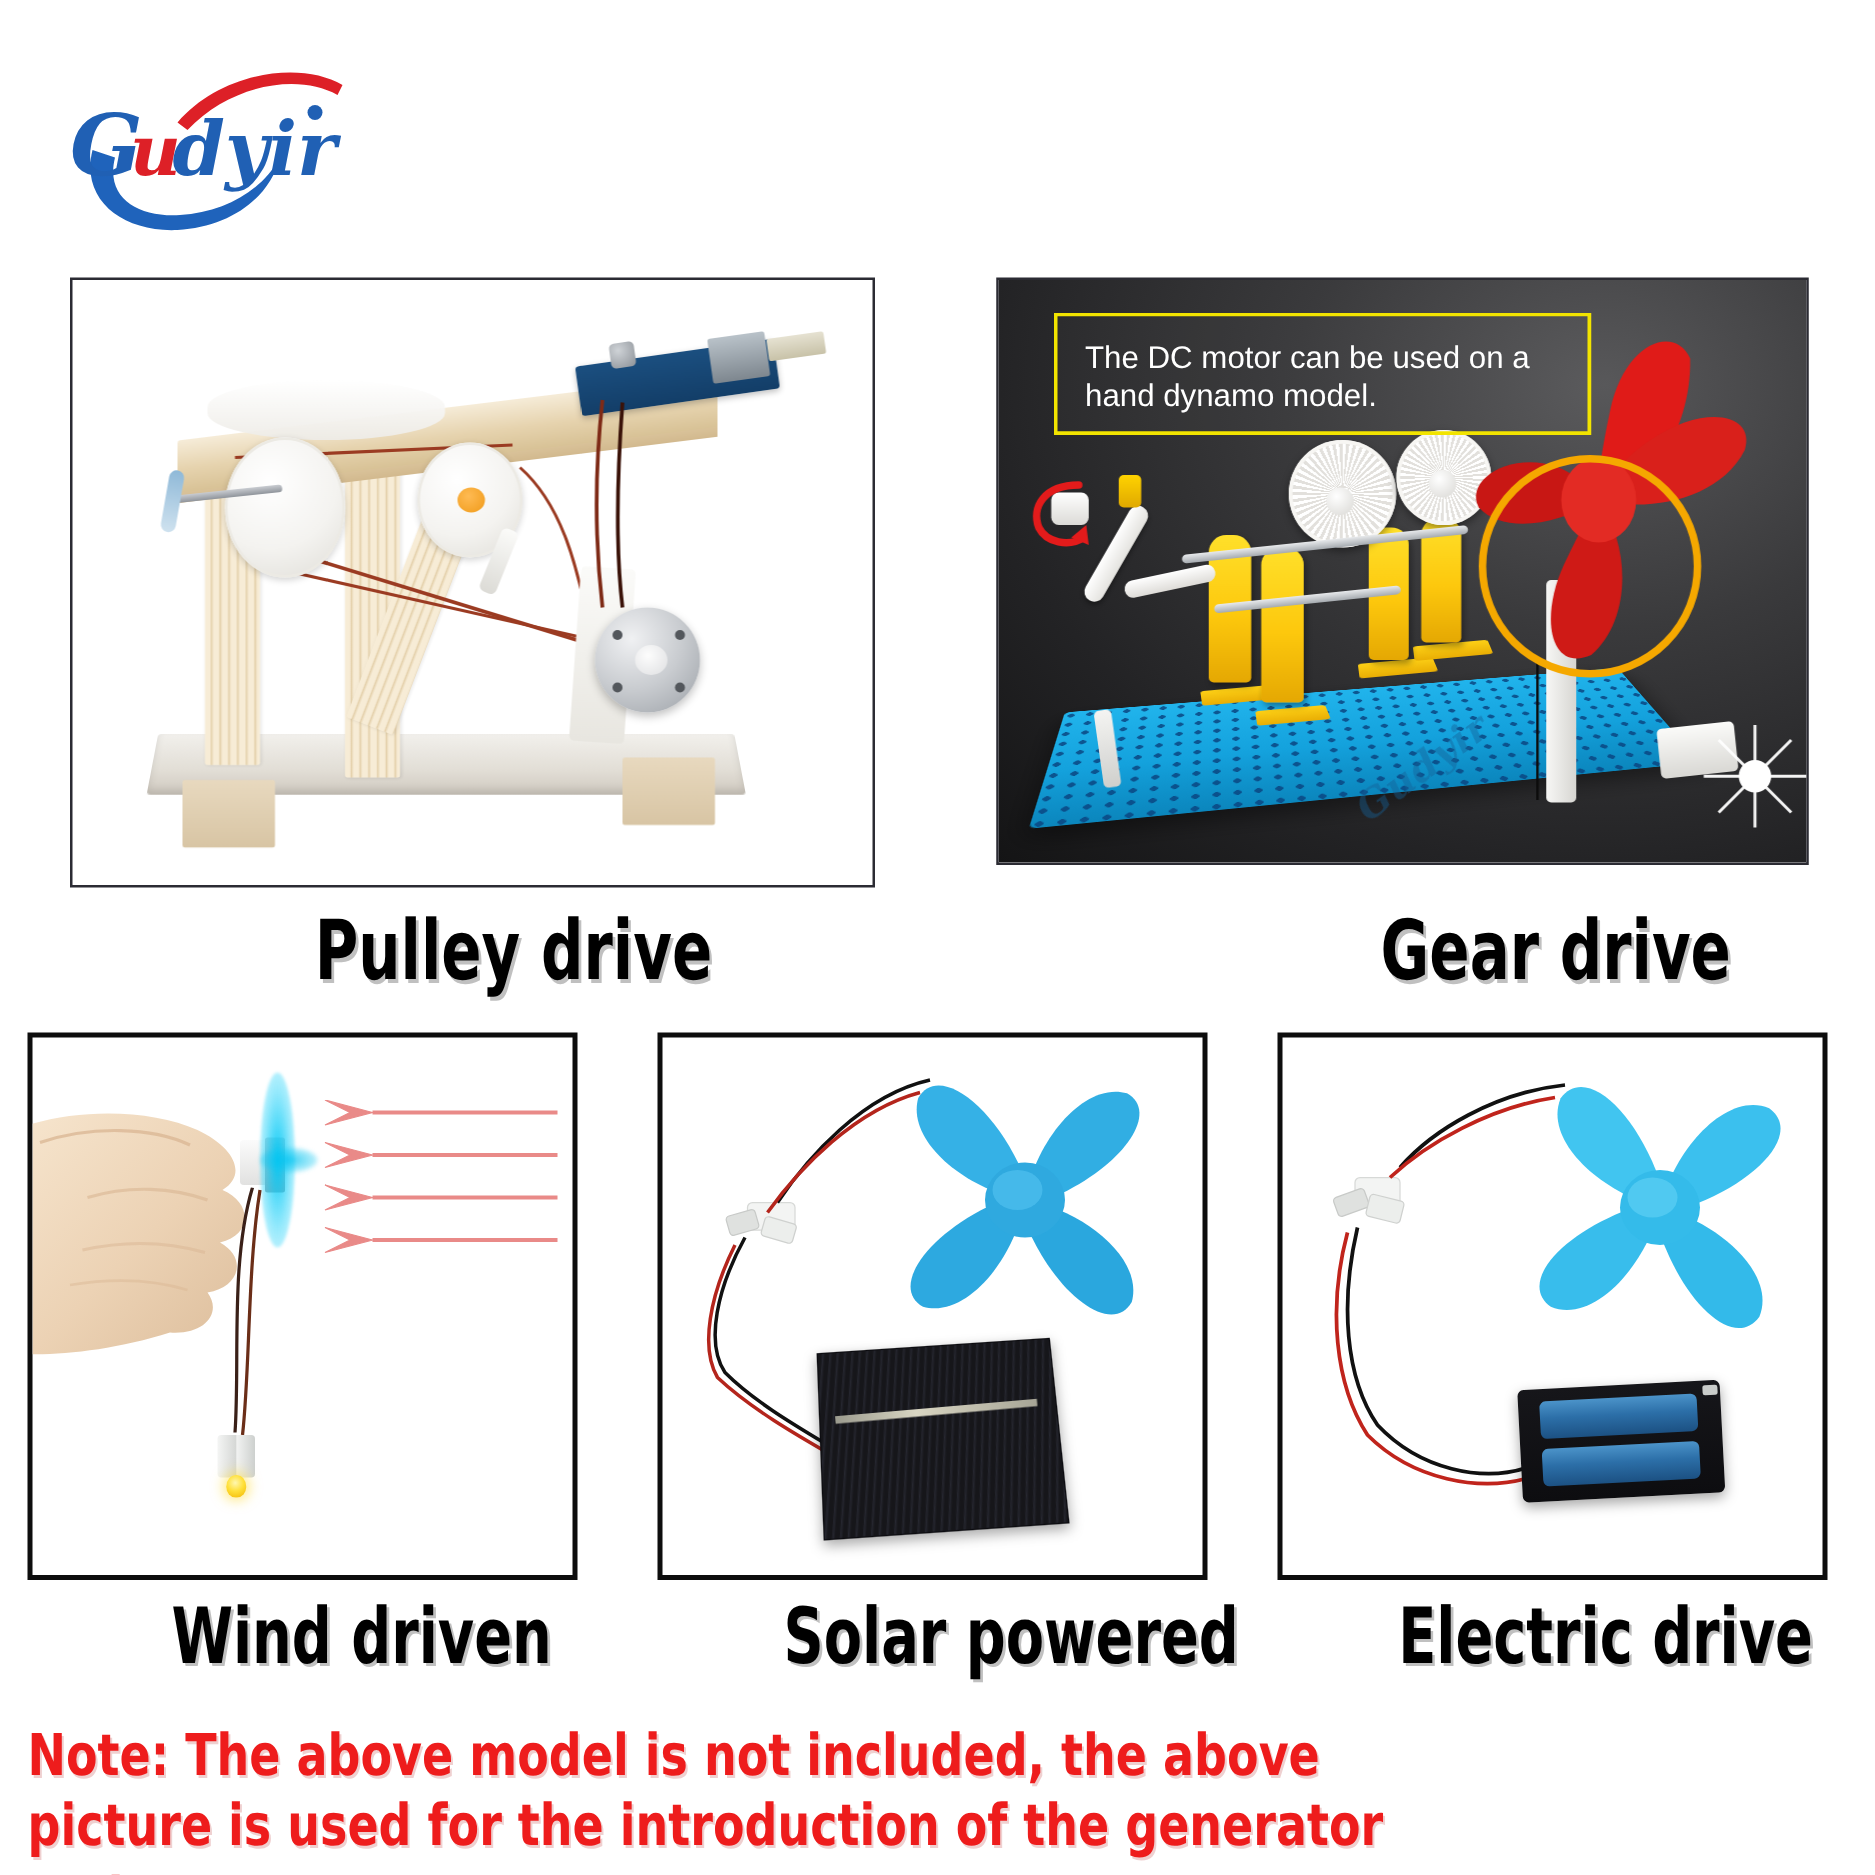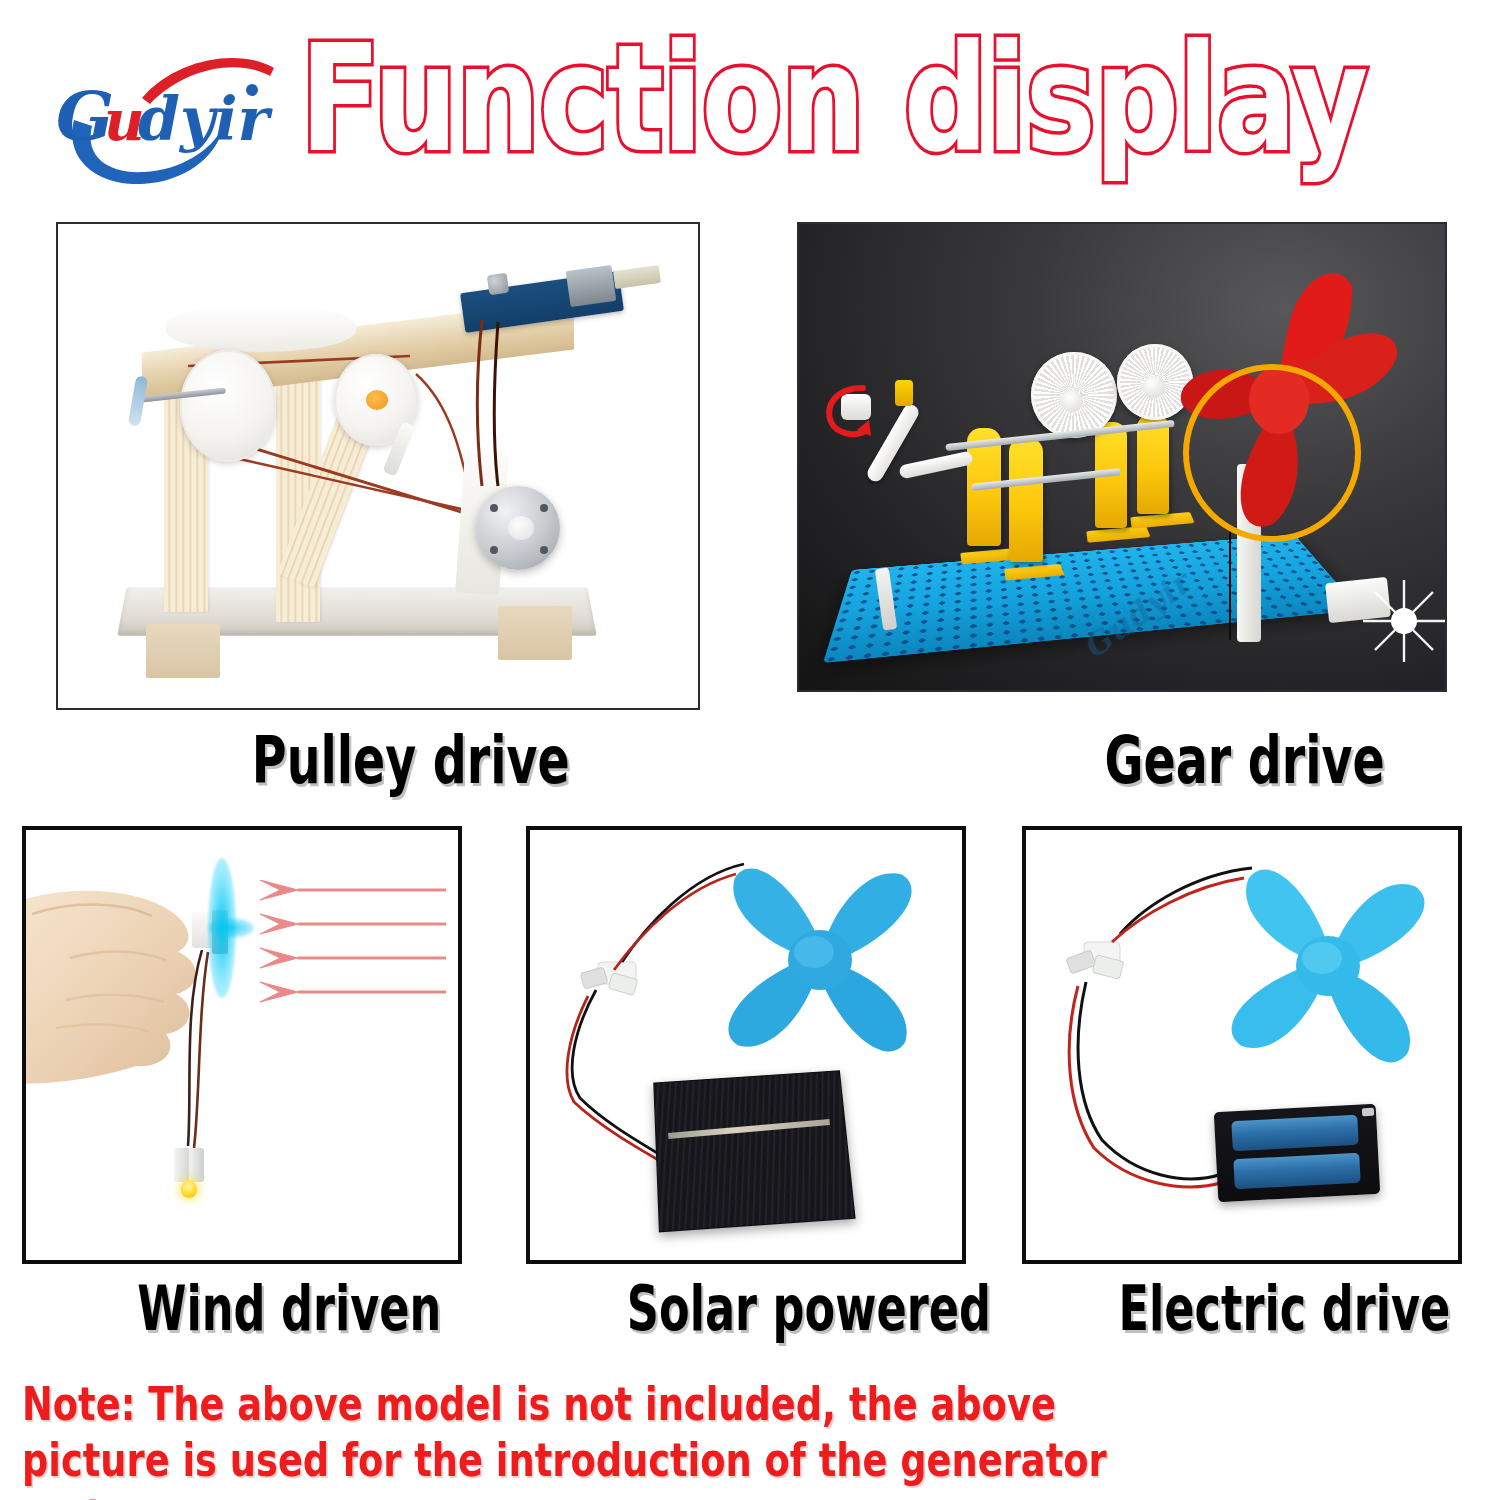--- a/index.html
+++ b/index.html
@@ -413,23 +413,20 @@
                  C172 118 142 136 106 138 C72 140 46 124 54 92 Z" fill="#1f63bb"></path>
 
         <text x="18" y="106" font-family="DejaVu Serif, serif" font-style="italic" font-weight="bold" font-size="68" fill="#2060b4">G</text>
         <text x="66" y="106" font-family="DejaVu Serif, serif" font-style="italic" font-weight="bold" font-size="56" fill="#dd2027">u</text>
         <text x="100" y="106" font-family="DejaVu Serif, serif" font-style="italic" font-weight="bold" font-size="60" fill="#2060b4">dyir</text>
 
         <circle cx="214" cy="56" r="6" fill="#2060b4"></circle>
       </svg>
     </div>
 
-    <div class="title-wrap">
-      <div class="title-text">Function display</div>
-    </div>
   </div>
 
   <div class="panel panel-thin" id="panel-pulley">
     <div class="p1-stage">
 
       <div class="p1-base"></div>
       <div class="p1-foot f1"></div>
       <div class="p1-foot f2"></div>
 
       <div class="p1-post a"></div>
@@ -539,20 +536,23 @@
           <line x1="45" y1="45" x2="86" y2="45"></line>
           <line x1="45" y1="45" x2="16" y2="16"></line>
           <line x1="45" y1="45" x2="74" y2="74"></line>
           <line x1="45" y1="45" x2="74" y2="16"></line>
           <line x1="45" y1="45" x2="16" y2="74"></line>
         </g>
         <circle cx="45" cy="45" r="13" fill="#ffffff"></circle>
       </svg>
     </div>
 
+    <div class="p2-callout">
+      <div class="p2-callout-text">The DC motor can be used on a hand dynamo model.</div>
+    </div>
   </div>
   <div class="caption" style="left:1050px; top:722px; font-size:66px;">Gear drive</div>
 
   <div class="panel panel-thick" id="panel-wind">
 
     <div class="p3-hand">
       <svg width="210" height="260" viewBox="0 0 210 260">
         <defs>
           <linearGradient id="skin" x1="0" y1="0" x2="1" y2="1">
             <stop offset="0%" stop-color="#f7e6cf"></stop>

